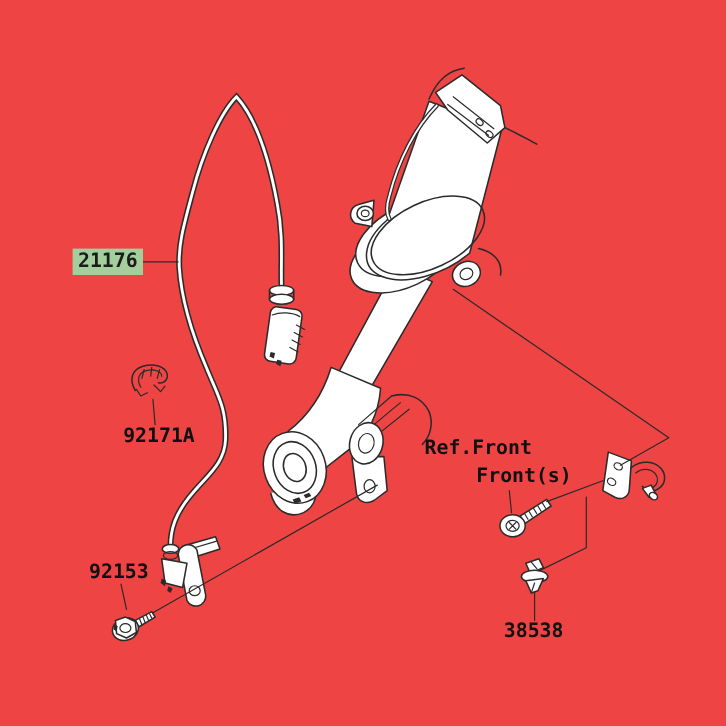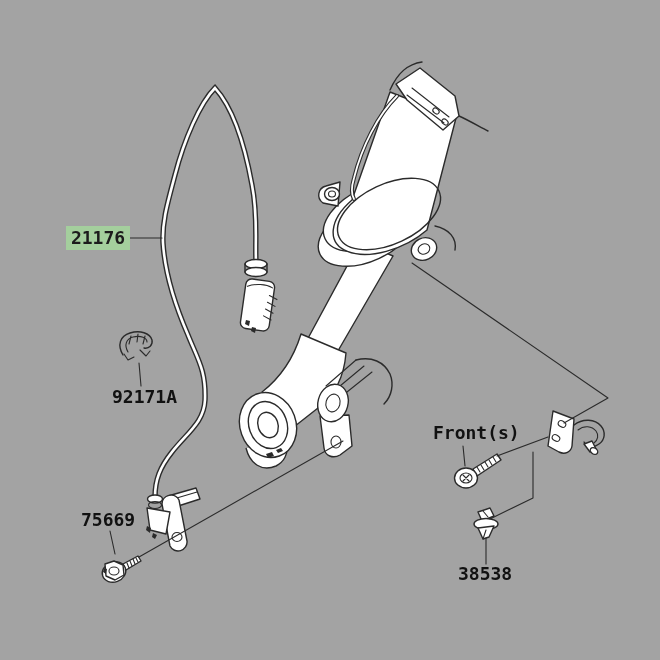--- a/index.html
+++ b/index.html
@@ -1,19 +1,19 @@
 <!DOCTYPE html>
 <html><head>
 <meta charset="utf-8">
 <style>
   html,body{margin:0;padding:0;background:#fff;}
   #stage{
     position:relative;
     width:660px;height:660px;
-    background:#a3a3a3;
+    background:#ef4444;
     overflow:hidden;
     font-family:"DejaVu Sans Mono","Liberation Mono",monospace;
   }
   svg{position:absolute;left:0;top:0;}
   .ln{fill:none;stroke:#2b2b2b;stroke-width:1.4;stroke-linecap:round;stroke-linejoin:round;}
   .ln-thin{fill:none;stroke:#2b2b2b;stroke-width:1.1;stroke-linecap:round;stroke-linejoin:round;}
   .wh{fill:#ffffff;stroke:#2b2b2b;stroke-width:1.4;stroke-linejoin:round;}
   .dk{fill:#2b2b2b;stroke:none;}
   .cable-casing{fill:none;stroke:#2b2b2b;stroke-width:5.4;stroke-linecap:round;}
   .cable-core{fill:none;stroke:#ffffff;stroke-width:2.6;stroke-linecap:round;}
@@ -169,20 +169,21 @@
       <path d="M497,456 L548,437"></path>
       <path d="M533,452 L533,498 L490,519"></path>
       <path d="M486,538 L486,564"></path>
     </g>
   </svg>
 
   <div class="part-label hl" style="left:66px;top:226px;">21176</div>
 
   <div class="part-label" style="left:112px;top:386px;">92171A</div>
 
-  <div class="part-label" style="left:81px;top:509px;">75669</div>
+  <div class="part-label" style="left:81px;top:509px;">92153</div>
 
   <div class="part-label" style="left:458px;top:563px;">38538</div>
 
+  <div class="part-label" style="left:386px;top:397px;">Ref.Front</div>
 
   <div class="part-label" style="left:433px;top:422px;">Front(s)</div>
 
 </div>
 
 </body></html>

